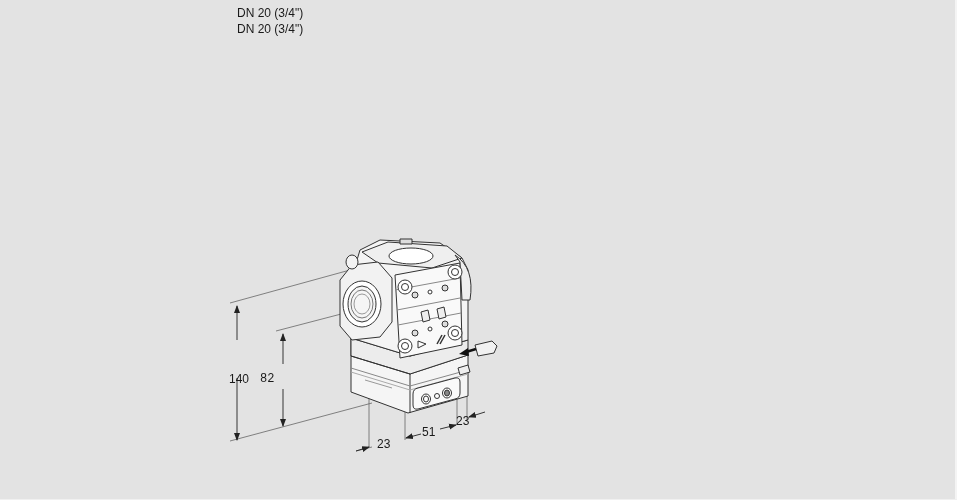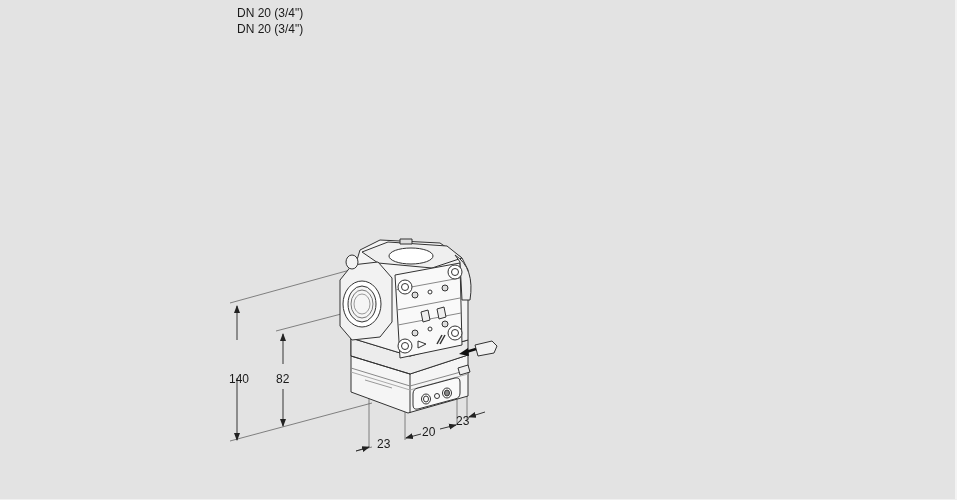--- a/index.html
+++ b/index.html
@@ -159,16 +159,16 @@
     <path d="M458,368 L468,365 L470,372 L460,375 Z" fill="#eee"></path>
   </g>
 
   <g>
     <line x1="476" y1="349" x2="466" y2="352" stroke="#111" stroke-width="2.5"></line>
     <path d="M459,354 L468,348 L469,356 Z" fill="#111"></path>
   </g>
 </svg>
 
 <span class="dim-label" style="left:229px; top:361px;margin-top:11px;">140</span>
-<span class="dim-label" style="left:276px; top:372px;">82</span>
+<span class="dim-label" style="left:260px; top:372px;font-family:Liberation Mono, monospace;">82</span>
 <span class="dim-label" style="left:377px; top:437px;">23</span>
-<span class="dim-label" style="left:422px; top:425px;">20</span>
+<span class="dim-label" style="left:422px; top:425px;">51</span>
 <span class="dim-label" style="left:456px; top:414px;">23</span>
 
 </body></html>

